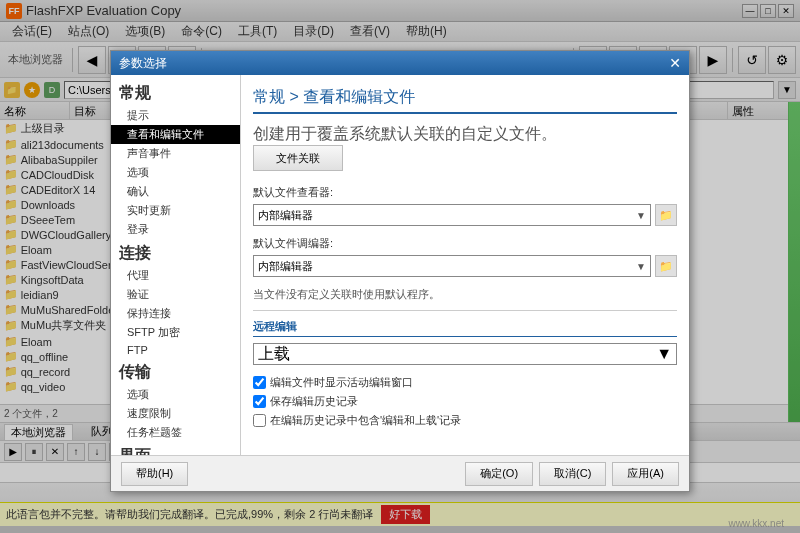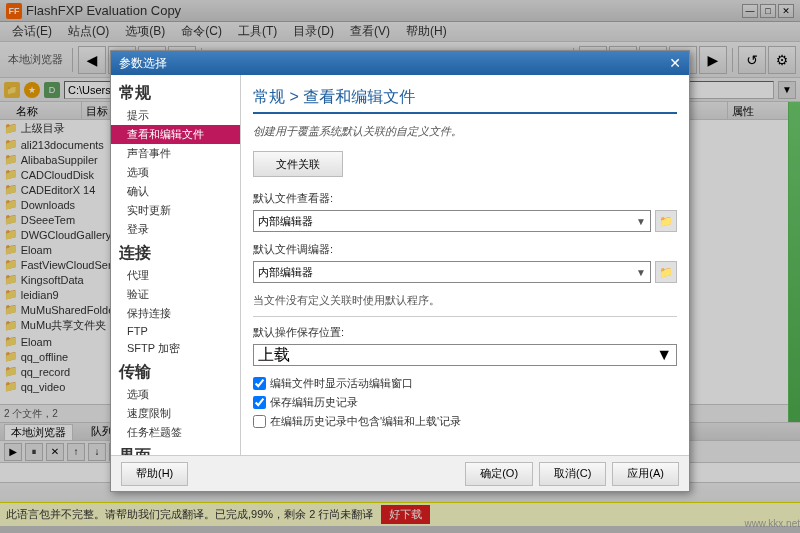--- a/index.html
+++ b/index.html
@@ -101,21 +101,21 @@
       display: flex;
       gap: 8px;
     }
     .panel-col-header {
       height: 18px;
       background: linear-gradient(to bottom, #f0f0f0, #e0e0e0);
       border-bottom: 1px solid #ccc;
       display: flex;
       font-size: 11px;
     }
-    .col-name { flex: 1; padding: 2px 16px; border-right: 1px solid #ccc; }
+    .col-name { flex: 1; padding: 2px 4px; border-right: 1px solid #ccc; }
 
     
     .right-panel {
       flex: 1;
       background: white;
       display: flex;
       flex-direction: column;
     }
 
     
@@ -185,41 +185,40 @@
       font-size: 16px;
       color: #333;
       font-weight: bold;
     }
     .nav-item {
       padding: 2px 8px 2px 16px;
       font-size: 11px;
       color: #333;
       cursor: pointer;
     }
-    .nav-item.active { background: #be185d; color: white; }
+    .nav-item.active { background: #000000; color: white; }
 
     
     .dialog-content {
       flex: 1;
       padding: 12px;
       overflow-y: auto;
       background: white;
     }
     .dialog-content-title {
       font-size: 16px;
       color: #2060a0;
       border-bottom: 2px solid #2060a0;
       padding-bottom: 4px;
       margin-bottom: 10px;
     }
     .content-desc {
-      font-size: 11px;
+      font-size: 16px;
       color: #555;
-      margin-bottom: 12px;
-      font-style: italic;
+      margin-bottom: 0;
     }
     .big-btn {
       width: 90px;
       height: 26px;
       background: linear-gradient(to bottom, #f8f8f8, #e0e0e0);
       border: 1px solid #bbb;
       font-size: 11px;
       display: flex;
       align-items: center;
       justify-content: center;
@@ -283,21 +282,21 @@
       cursor: pointer;
       display: flex;
       align-items: center;
     }
     .footer-btn-group { display: flex; gap: 6px; }
 
     
     .watermark {
       position: absolute;
       bottom: 4px;
-      right: 0;
+      right: 16px;
       font-size: 10px;
       color: rgba(150,150,150,0.8);
     }
     .transfer-header {
       height: 18px;
       background: linear-gradient(to bottom, #e8e8e8, #d8d8d8);
       border-bottom: 1px solid #ccc;
       display: flex;
       align-items: center;
       padding: 0 4px;
@@ -514,22 +513,22 @@
         <div class="nav-item active">查看和编辑文件</div>
         <div class="nav-item">声音事件</div>
         <div class="nav-item">选项</div>
         <div class="nav-item">确认</div>
         <div class="nav-item">实时更新</div>
         <div class="nav-item">登录</div>
         <div class="nav-group-label">连接</div>
         <div class="nav-item">代理</div>
         <div class="nav-item">验证</div>
         <div class="nav-item">保持连接</div>
+        <div class="nav-item">SFTP 加密</div>
         <div class="nav-item">FTP</div>
-        <div class="nav-item">SFTP 加密</div>
         <div class="nav-group-label">传输</div>
         <div class="nav-item">选项</div>
         <div class="nav-item">速度限制</div>
         <div class="nav-item">任务栏题签</div>
         <div class="nav-group-label">界面</div>
         <div class="nav-item">工具栏</div>
 
       </div>
 
       <div class="dialog-content">
@@ -556,23 +555,23 @@
               <span class="combo-arrow">▼</span>
             </div>
             <div class="combo-btn">📁</div>
           </div>
         </div>
 
         <div class="static-text">当文件没有定义关联时使用默认程序。</div>
 
         <hr class="section-divider">
 
+        <div class="remote-label">远程编辑</div>
 
         <div class="form-group">
-          <div class="form-label">默认操作保存位置:</div>
           <div class="select-box">
             <span>上载</span>
             <span>▼</span>
           </div>
         </div>
 
         <div class="checkbox-row">
           <input type="checkbox" checked="" style="">
           <span>编辑文件时显示活动编辑窗口</span>
         </div>

